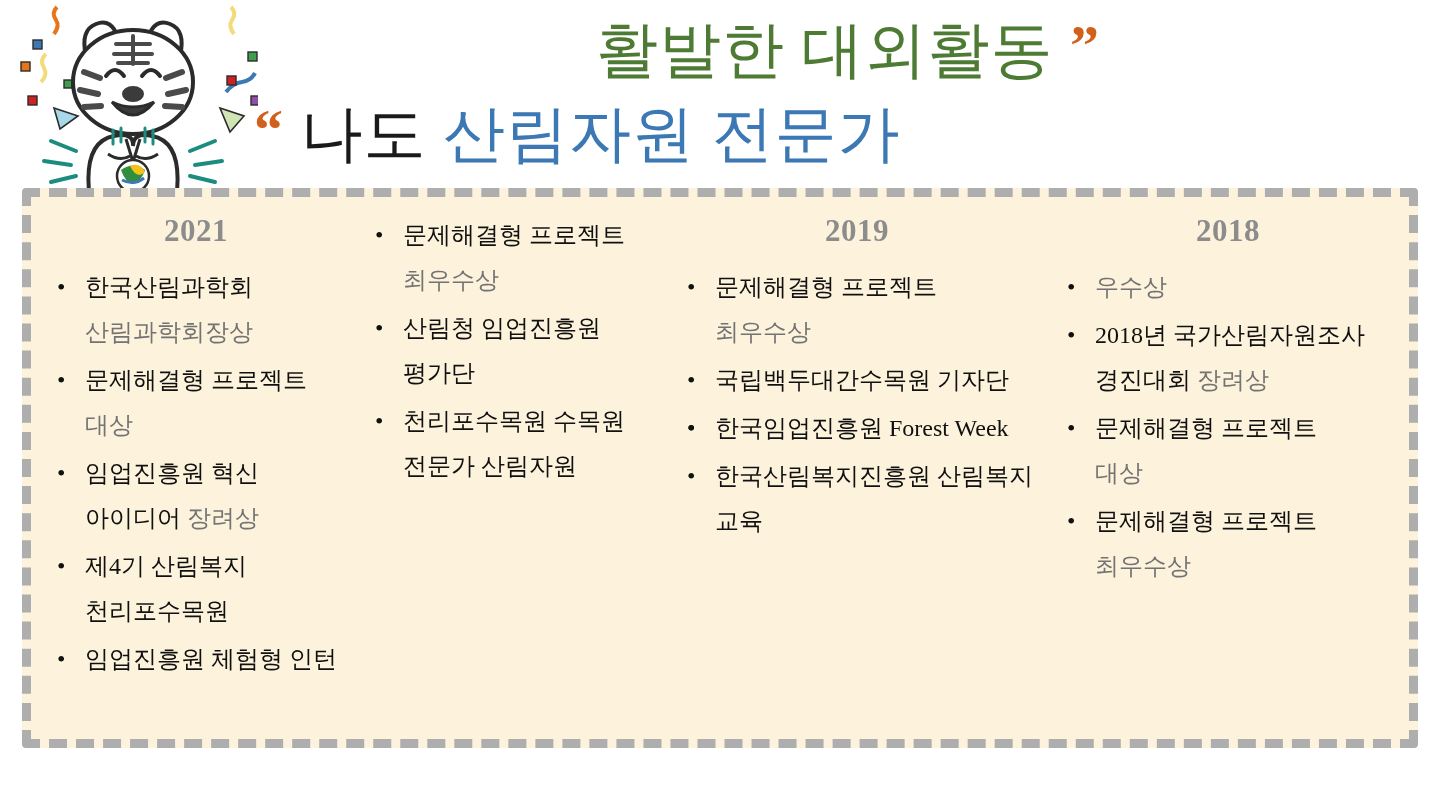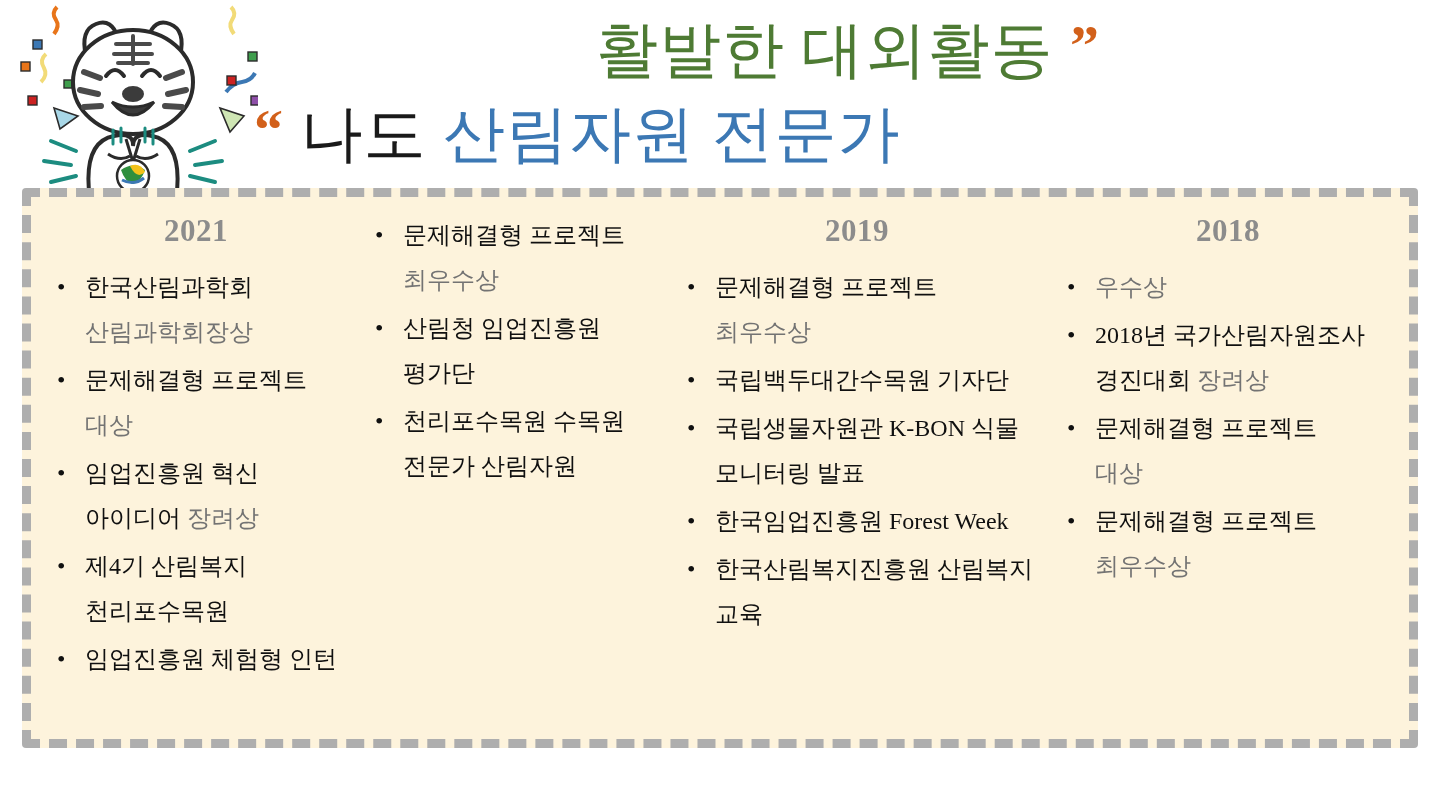--- a/index.html
+++ b/index.html
@@ -238,21 +238,21 @@
         <li><span class="bullet">•</span><span>산림청 임업진흥원 평가단</span></li>
         <li><span class="bullet">•</span><span>천리포수목원 수목원 전문가 산림자원</span></li>
       </ul>
     </div>
 
     <div class="column col-2019">
       <div class="year">2019</div>
       <ul class="items">
         <li><span class="bullet">•</span><span>문제해결형 프로젝트</span><span class="award award-block">최우수상</span></li>
         <li><span class="bullet">•</span><span>국립백두대간수목원 기자단</span></li>
-        <li><span class="bullet">•</span><span>국립생물자원관 K-BON 식물 모니터링 발표</span></li>
+        <li><span class="bullet">•</span></li>
         <li><span class="bullet">•</span><span>한국임업진흥원 Forest Week</span></li>
         <li><span class="bullet">•</span><span>한국산림복지진흥원 산림복지 교육</span></li>
       </ul>
     </div>
 
     <div class="column col-2018">
       <div class="year">2018</div>
       <ul class="items">
         <li><span class="bullet">•</span><span class="award award-block">우수상</span></li>
         <li><span class="bullet">•</span><span>2018년 국가산림자원조사 경진대회 </span><span class="award">장려상</span></li>

